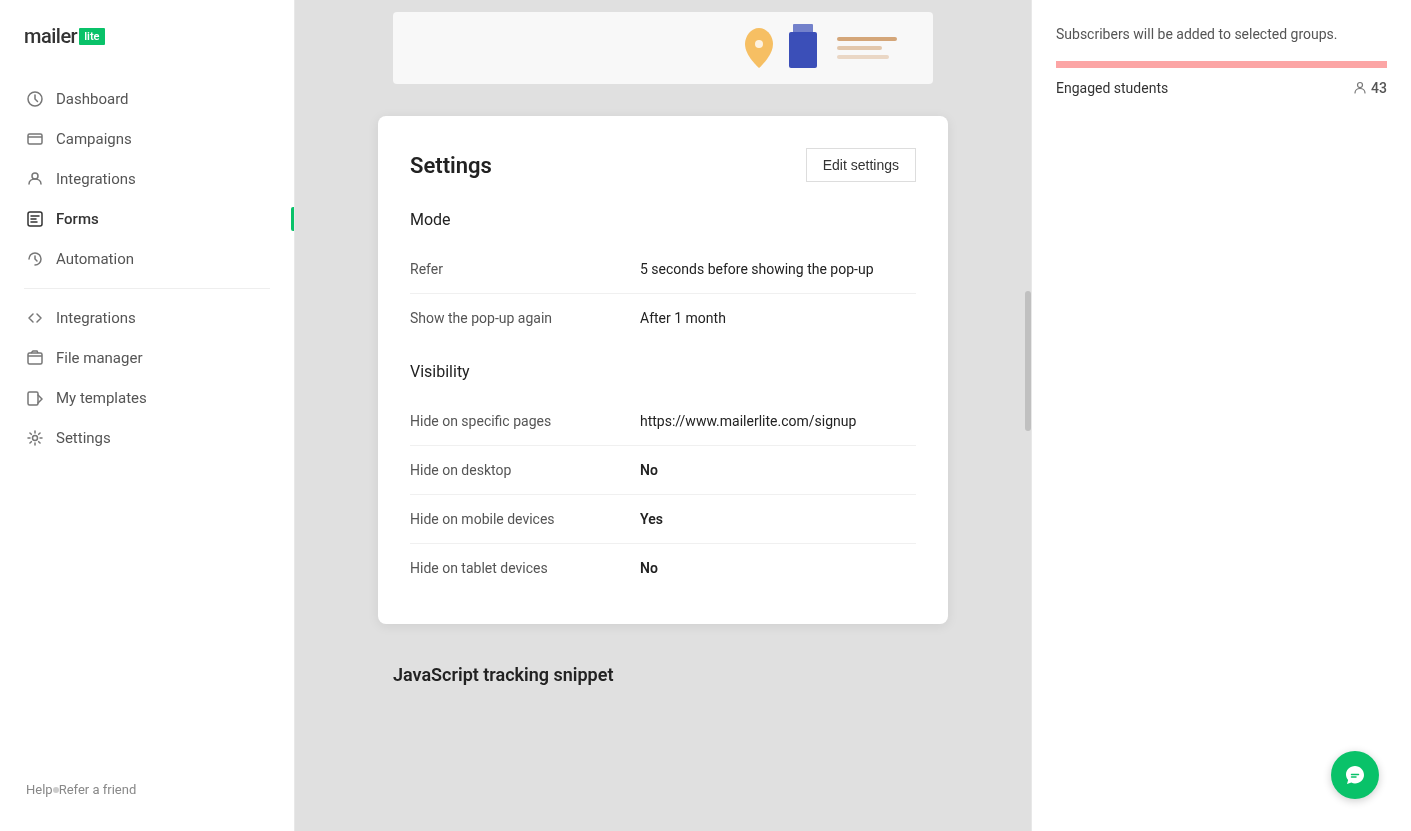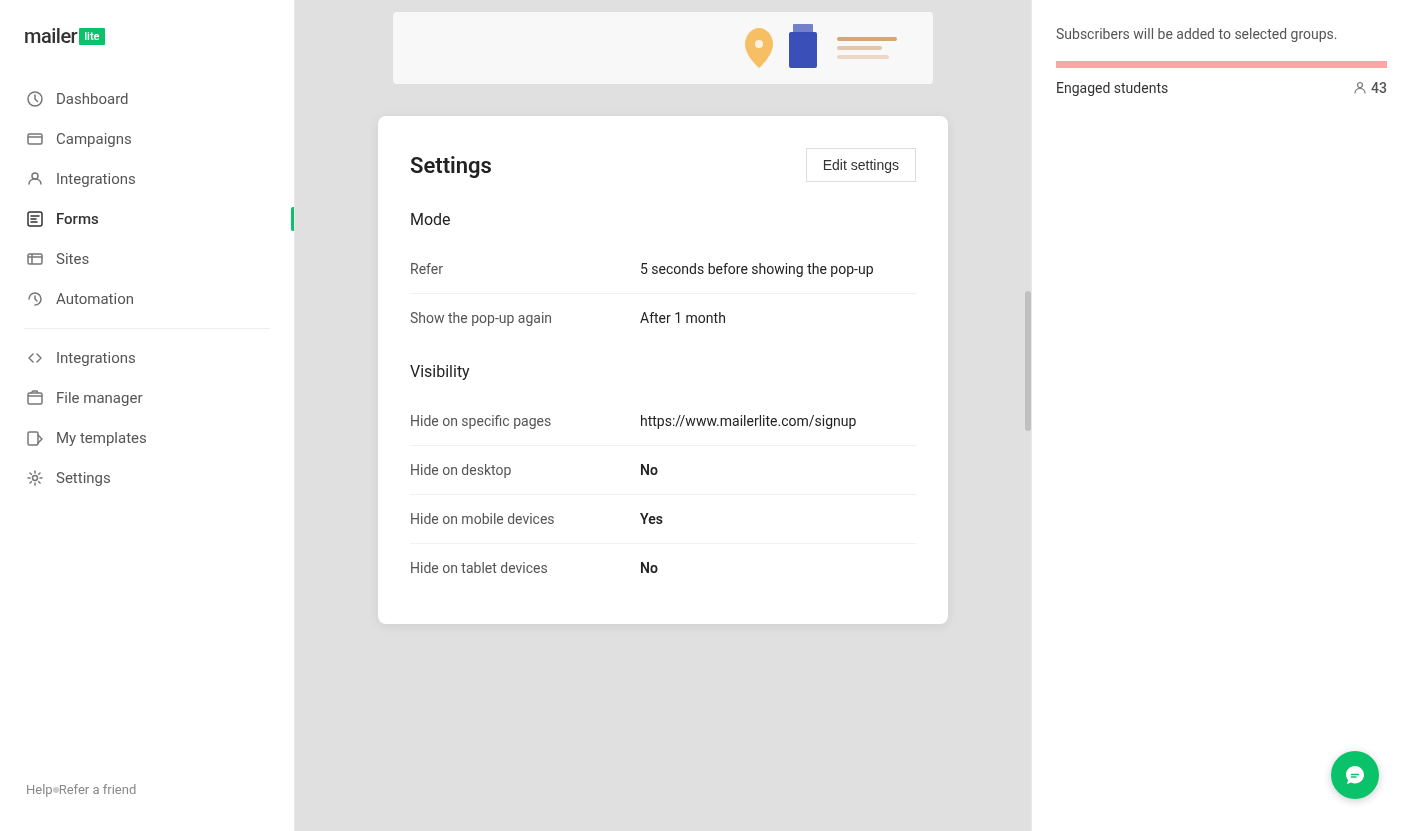--- a/index.html
+++ b/index.html
@@ -393,29 +393,20 @@
       <div class="nav-item active">
         <span class="nav-icon">
           <svg width="16" height="16" viewBox="0 0 16 16" fill="none">
             <rect x="1" y="1" width="14" height="14" rx="2" stroke="#333" stroke-width="1.5"></rect>
             <path d="M4 5h8M4 8h5M4 11h6" stroke="#333" stroke-width="1.5" stroke-linecap="round"></path>
           </svg>
         </span>
         <span>Forms</span>
       </div>
 
-      <div class="nav-item">
-        <span class="nav-icon">
-          <svg width="16" height="16" viewBox="0 0 16 16" fill="none">
-            <rect x="1" y="3" width="14" height="10" rx="1.5" stroke="#777" stroke-width="1.5"></rect>
-            <path d="M1 6h14M5 3v10" stroke="#777" stroke-width="1.5"></path>
-          </svg>
-        </span>
-        <span>Sites</span>
-      </div>
 
       <div class="nav-item">
         <span class="nav-icon">
           <svg width="16" height="16" viewBox="0 0 16 16" fill="none">
             <path d="M2 8c0-3.314 2.686-6 6-6s6 2.686 6 6-2.686 6-6 6" stroke="#777" stroke-width="1.5" stroke-linecap="round"></path>
             <path d="M8 5v3l2 2" stroke="#777" stroke-width="1.5" stroke-linecap="round"></path>
           </svg>
         </span>
         <span>Automation</span>
       </div>
@@ -539,20 +530,25 @@
             </div>
 
             <div class="setting-row">
               <div class="setting-label">Hide on tablet devices</div>
               <div class="setting-value bold">No</div>
             </div>
           </div>
         </div>
       </div>
 
+      <div class="bottom-bg">
+        <div class="js-box">
+          <div class="js-snippet-title">JavaScript tracking snippet</div>
+        </div>
+      </div>
 
       <div class="scroll-indicator">
         <div class="scroll-indicator-thumb"></div>
       </div>
     </div>
   </div>
 
   <div class="right-panel">
     <div class="subscribers-info">
       <p class="subscribers-note">Subscribers will be added to selected groups.</p>

